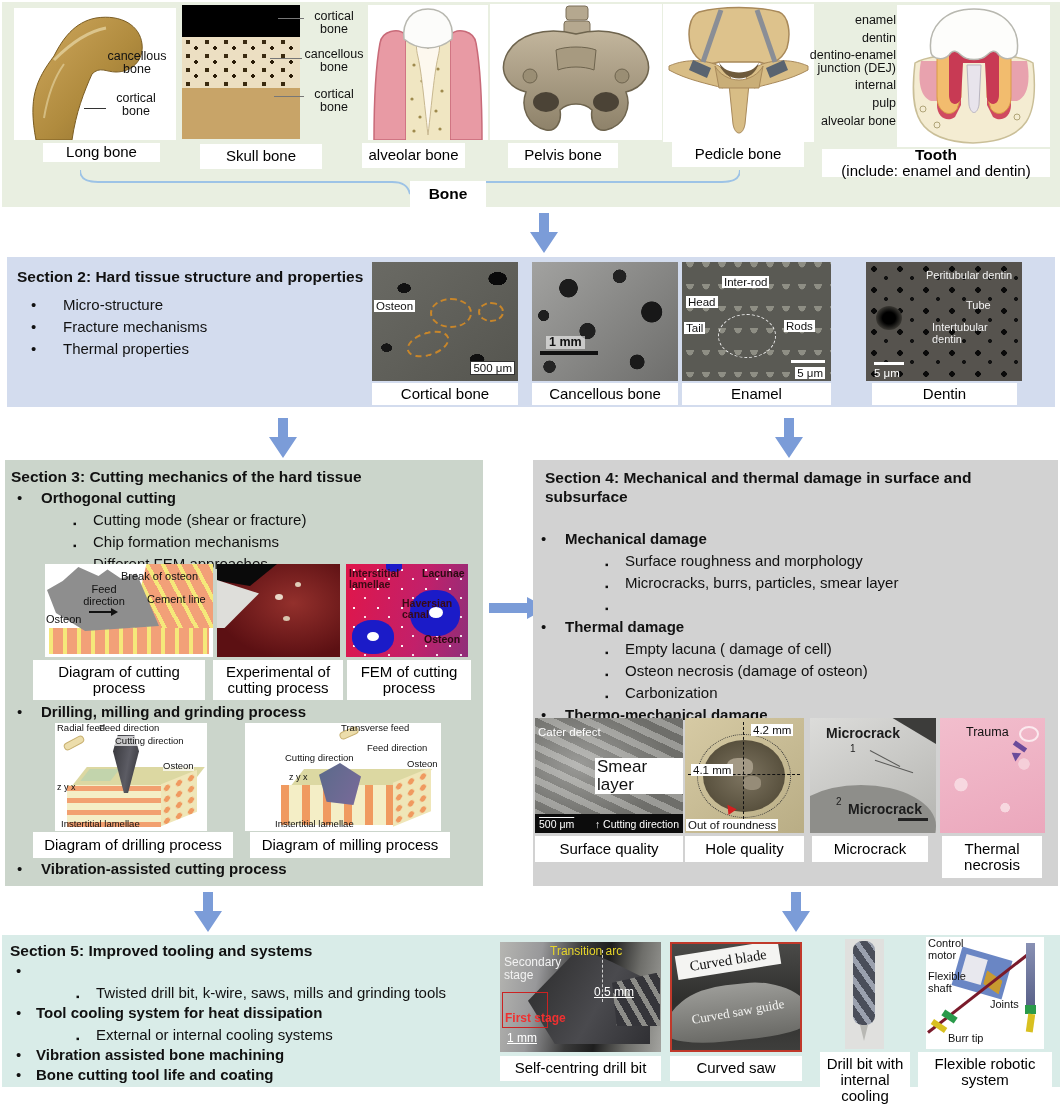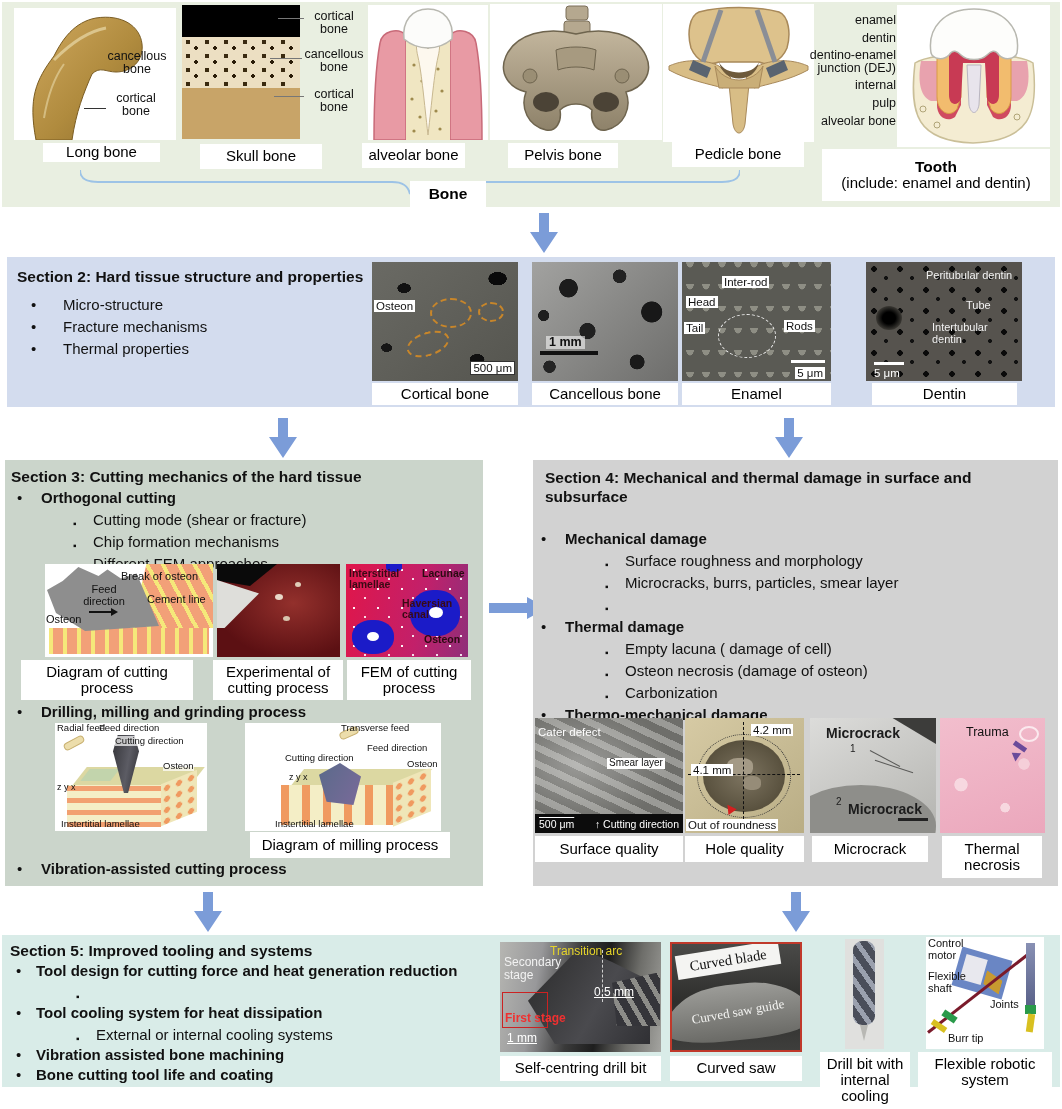--- a/index.html
+++ b/index.html
@@ -150,21 +150,21 @@
         <path d="M24,56 C20,78 24,92 34,96 L44,96 L44,56 Z" fill="#e8a2ae"></path>
         <path d="M130,56 C134,78 130,92 120,96 L110,96 L110,56 Z" fill="#e8a2ae"></path>
         <path d="M40,52 L40,100 C40,112 50,118 58,112 L64,100 L64,52 Z" fill="#d04a60"></path>
         <path d="M114,52 L114,100 C114,112 104,118 96,112 L90,100 L90,52 Z" fill="#d04a60"></path>
         <path d="M40,52 C40,28 52,14 77,14 C102,14 114,28 114,52 L114,92 C114,106 102,114 94,104 L90,92 L90,56 L64,56 L64,92 L60,104 C52,114 40,106 40,92 Z" fill="#f2bc6e" stroke="#d89a46"></path>
         <path d="M52,52 L52,90 C52,100 60,102 64,94 L66,58 L88,58 L90,94 C94,102 102,100 102,90 L102,52 C102,36 92,26 77,26 C62,26 52,36 52,52 Z" fill="#c83a54"></path>
         <path d="M70,60 L84,60 L82,100 C80,110 74,110 72,100 Z" fill="#e8e4ec" stroke="#b8b4c0"></path>
         <path d="M34,48 C30,22 48,4 77,4 C106,4 124,22 120,48 C118,54 108,56 102,50 C98,44 94,46 90,50 C84,56 70,56 64,50 C60,46 56,44 52,50 C46,56 36,54 34,48 Z" fill="#fdfdfb" stroke="#b8b8b0" stroke-width="1.5"></path>
       </svg>
     </div>
-    <div class="cap" style="left:820px;top:147px;width:228px;height:52px;flex-direction:column">
+    <div class="cap" style="left:820px;top:147px;width:228px;height:28px;flex-direction:column">
       <div style="font-weight:bold;font-size:15.5px"><span>Tooth</span></div>
       <div style="font-size:15px"><span>(include: enamel and dentin)</span></div>
     </div>
 
     <svg class="arrow" style="left:78px;top:166px" width="660" height="30" viewBox="0 0 660 30">
       <path d="M0,2 C0,12 8,14 18,14 L312,14 C322,14 328,17 330,26 C332,17 338,14 348,14 L642,14 C652,14 660,12 660,2" stroke="#9dc3e6" stroke-width="2" fill="none"></path>
     </svg>
     <div class="cap" style="left:408px;top:179px;width:76px;height:26px;font-weight:bold;font-size:15.5px">
         <span>Bone</span>
       </div>
@@ -273,21 +273,21 @@
       <div class="ab" style="left:6px;top:56px;width:42px;height:34px;background:#1b1bc8;border-radius:46%">
         <div class="ab" style="left:15px;top:12px;width:12px;height:9px;background:#fff;border-radius:50%"></div>
       </div>
       <div class="ab" style="left:40px;top:0;width:16px;height:8px;background:#1b1bc8;border-radius:0 0 50% 50%"></div>
       <div class="an" style="left:3px;top:4px;width:54px;font-size:10.5px;color:#3a0a14;font-weight:bold"><span>Interstitial lamellae</span></div>
       <div class="an" style="left:76px;top:4px;font-size:10.5px;color:#2a0a10;font-weight:bold"><span>Lacunae</span></div>
       <div class="an" style="left:56px;top:34px;width:48px;font-size:10.5px;color:#3a0a14;font-weight:bold"><span>Haversian canal</span></div>
       <div class="an" style="left:78px;top:70px;font-size:10.5px;color:#2a0a10;font-weight:bold"><span>Osteon</span></div>
     </div>
 
-    <div class="cap" style="left:16px;top:200px;width:172px;height:40px">
+    <div class="cap" style="left:28px;top:200px;width:172px;height:40px">
         <span>Diagram of cutting process</span>
       </div>
     <div class="cap" style="left:208px;top:200px;width:130px;height:40px">
         <span>Experimental of cutting process</span>
       </div>
     <div class="cap" style="left:342px;top:200px;width:124px;height:40px">
         <span>FEM of cutting process</span>
       </div>
 
     <span class="bl dot" style="left:12px;top:243px"></span>
@@ -314,20 +314,23 @@
       <div class="ab" style="left:36px;top:62px;width:112px;height:40px;background:repeating-linear-gradient(90deg,#f09a60 0 8px,#f4eec6 8px 21px)"></div>
       <div class="ab" style="left:148px;top:52px;width:38px;height:44px;background-color:#efe6b8;background-image:radial-gradient(circle 3.2px at 6px 6px,#f09a60 88%,rgba(0,0,0,0));background-size:12px 11px;transform:skewY(-22deg)"></div>
       <div class="ab" style="left:74px;top:40px;width:42px;height:42px;background:linear-gradient(120deg,#5a6a8a,#7a6a9a);clip-path:polygon(50% 0,100% 32%,82% 100%,18% 92%,0 28%)"></div>
       <div class="an" style="left:96px;top:0;font-size:9.5px"><span>Transverse feed</span></div>
       <div class="an" style="left:122px;top:20px;font-size:9.5px"><span>Feed direction</span></div>
       <div class="an" style="left:40px;top:30px;font-size:9.5px"><span>Cutting direction</span></div>
       <div class="an" style="left:162px;top:36px;font-size:9.5px;background:rgba(255,255,255,.7)"><span>Osteon</span></div>
       <div class="an" style="left:44px;top:50px;font-size:9px"><span>z y x</span></div>
       <div class="an" style="left:30px;top:96px;font-size:9.5px"><span>Instertitial lamellae</span></div>
     </div>
+    <div class="cap" style="left:28px;top:372px;width:200px;height:26px">
+        <span>Diagram of drilling process</span>
+      </div>
     <div class="cap" style="left:245px;top:372px;width:200px;height:26px">
         <span>Diagram of milling process</span>
       </div>
 
     <span class="bl dot" style="left:12px;top:400px"></span>
     <span class="bl bold" style="left:36px;top:400px"><span>Vibration-assisted cutting process</span></span>
   </div>
 
   <svg class="arrow" style="left:489px;top:597px" width="58" height="22" viewBox="0 0 58 22">
       <path d="M0 6 h38 v-6 L58 11 L38 22 v-6 H0 Z" fill="#7b9cd8"></path>
@@ -349,21 +352,21 @@
     <span class="bl sq" style="left:72px;top:204px"></span>
     <span class="bl" style="left:92px;top:202px"><span>Osteon necrosis (damage of osteon)</span></span>
     <span class="bl sq" style="left:72px;top:226px"></span>
     <span class="bl" style="left:92px;top:224px"><span>Carbonization</span></span>
     <span class="bl dot" style="left:8px;top:246px"></span>
     <span class="bl bold" style="left:32px;top:246px"><span>Thermo-mechanical damage</span></span>
 
     <div class="ph" style="left:2px;top:258px;width:148px;height:115px;background:repeating-linear-gradient(25deg,#9a9a96 0 7px,#6e6e6a 7px 15px)">
       <div class="ab" style="left:0;top:0;width:148px;height:115px;background:radial-gradient(at 30% 40%,rgba(255,255,255,.3),rgba(0,0,0,0) 62%)"></div>
       <div class="an" style="left:3px;top:8px;font-size:11.5px;color:#fff"><span>Cater defect</span></div>
-      <div class="an wb" style="left:72px;top:40px;font-size:10px"><span>Smear layer</span></div>
+      <div class="an wb" style="left:60px;top:40px;font-size:17px"><span>Smear layer</span></div>
       <div class="ab" style="left:0;bottom:0;width:148px;height:19px;background:#0c0c0c;display:flex;align-items:center;justify-content:space-between;padding:0 4px">
         <span style="font-size:10.5px;color:#fff;text-decoration:overline">500 μm</span>
         <span style="font-size:10.5px;color:#fff">↑ Cutting direction</span>
       </div>
     </div>
     <div class="cap" style="left:2px;top:376px;width:148px;height:26px">
         <span>Surface quality</span>
       </div>
 
     <div class="ph" style="left:152px;top:258px;width:119px;height:115px;background:linear-gradient(140deg,#d6caa4,#b9ad85)">
@@ -412,22 +415,22 @@
   <svg class="arrow" style="left:192px;top:892px" width="32" height="40" viewBox="0 0 32 40">
       <path d="M11 0 h10 v19 h9 L16 40 L2 19 h9 Z" fill="#7b9cd8"></path>
     </svg>
   <svg class="arrow" style="left:780px;top:892px" width="32" height="40" viewBox="0 0 32 40">
       <path d="M11 0 h10 v19 h9 L16 40 L2 19 h9 Z" fill="#7b9cd8"></path>
     </svg>
 
   <div class="sec" style="left:2px;top:935px;width:1058px;height:152px;background:#d9ece8">
     <div class="t" style="left:8px;top:6px"><span>Section 5: Improved tooling and systems</span></div>
     <span class="bl dot" style="left:14px;top:27px"></span>
-    <span class="bl bold" style="left:34px;top:27px"><span>Tool design for cutting force and heat generation reduction</span></span>
     <span class="bl sq" style="left:74px;top:51px"></span>
+    <span class="bl" style="left:94px;top:49px"><span>Twisted drill bit, k-wire, saws, mills and grinding tools</span></span>
     <span class="bl dot" style="left:14px;top:69px"></span>
     <span class="bl bold" style="left:34px;top:69px"><span>Tool cooling system for heat dissipation</span></span>
     <span class="bl sq" style="left:74px;top:93px"></span>
     <span class="bl" style="left:94px;top:91px"><span>External or internal cooling systems</span></span>
     <span class="bl dot" style="left:14px;top:111px"></span>
     <span class="bl bold" style="left:34px;top:111px"><span>Vibration assisted bone machining</span></span>
     <span class="bl dot" style="left:14px;top:131px"></span>
     <span class="bl bold" style="left:34px;top:131px"><span>Bone cutting tool life and coating</span></span>
 
     <div class="ph" style="left:498px;top:7px;width:161px;height:110px;background:linear-gradient(100deg,#b6b6b2 0%,#98989a 24%,#3a3a3a 46%,#1e1e1e 62%,#6e6e6a 80%,#a4a4a0 100%)">

